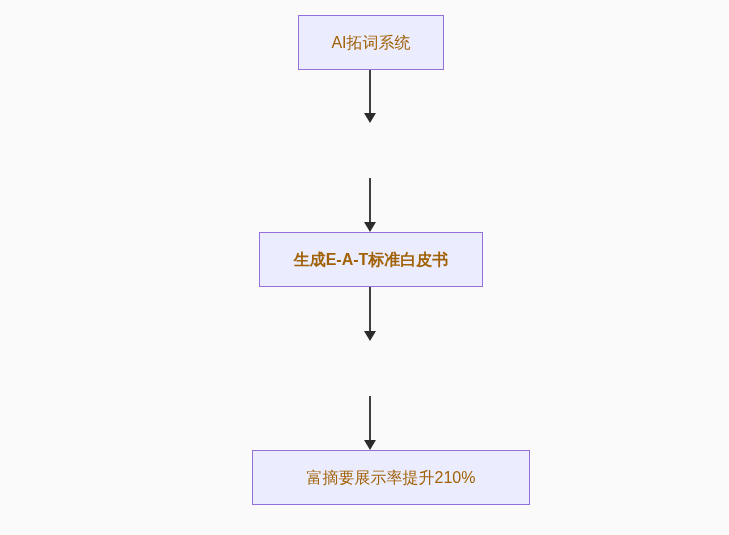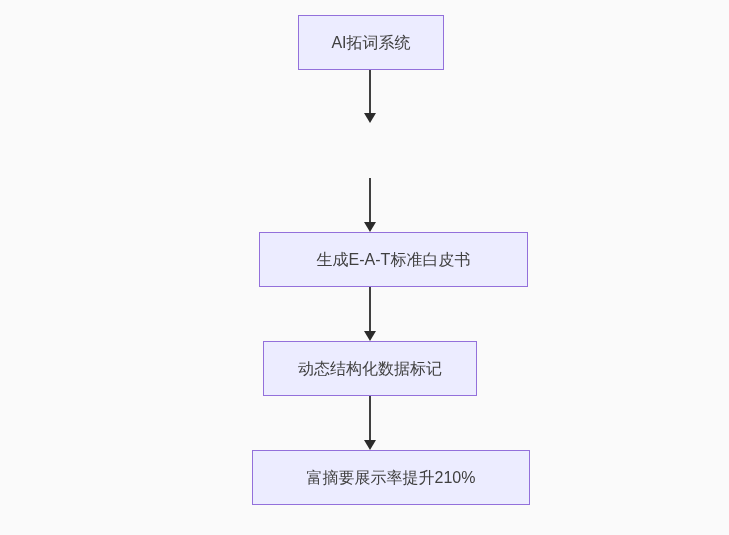--- a/index.html
+++ b/index.html
@@ -16,21 +16,21 @@
   .node {
     position: absolute;
     height: 55px;
     background: #ececff;
     border: 1.5px solid #9370db;
     display: flex;
     align-items: center;
     justify-content: center;
   }
   .node-label {
-    color: #404040;
+    color: #a16207;
     font-size: 16px;
     line-height: 1;
     white-space: nowrap;
   }
   .edge {
     position: absolute;
     width: 0;
   }
   .edge .line {
     position: absolute;
@@ -60,32 +60,29 @@
     <div class="line" style="height:44px;"></div>
     <div class="head" style="top:43px;"></div>
   </div>
 
 
   <div class="edge" style="left:370px; top:178px; height:54px;">
     <div class="line" style="height:45px;"></div>
     <div class="head" style="top:44px;"></div>
   </div>
 
-  <div class="node" style="left:259px; top:232px; width:269px;">
+  <div class="node" style="left:259px; top:232px; width:224px;font-weight:bold;">
     <span class="node-label">生成E-A-T标准白皮书</span>
   </div>
 
   <div class="edge" style="left:370px; top:287px; height:54px;">
     <div class="line" style="height:45px;"></div>
     <div class="head" style="top:44px;"></div>
   </div>
 
-  <div class="node" style="left:263px; top:341px; width:214px;">
-    <span class="node-label">动态结构化数据标记</span>
-  </div>
 
   <div class="edge" style="left:370px; top:396px; height:54px;">
     <div class="line" style="height:45px;"></div>
     <div class="head" style="top:44px;"></div>
   </div>
 
   <div class="node" style="left:252px; top:450px; width:278px;">
     <span class="node-label">富摘要展示率提升210%</span>
   </div>
 

